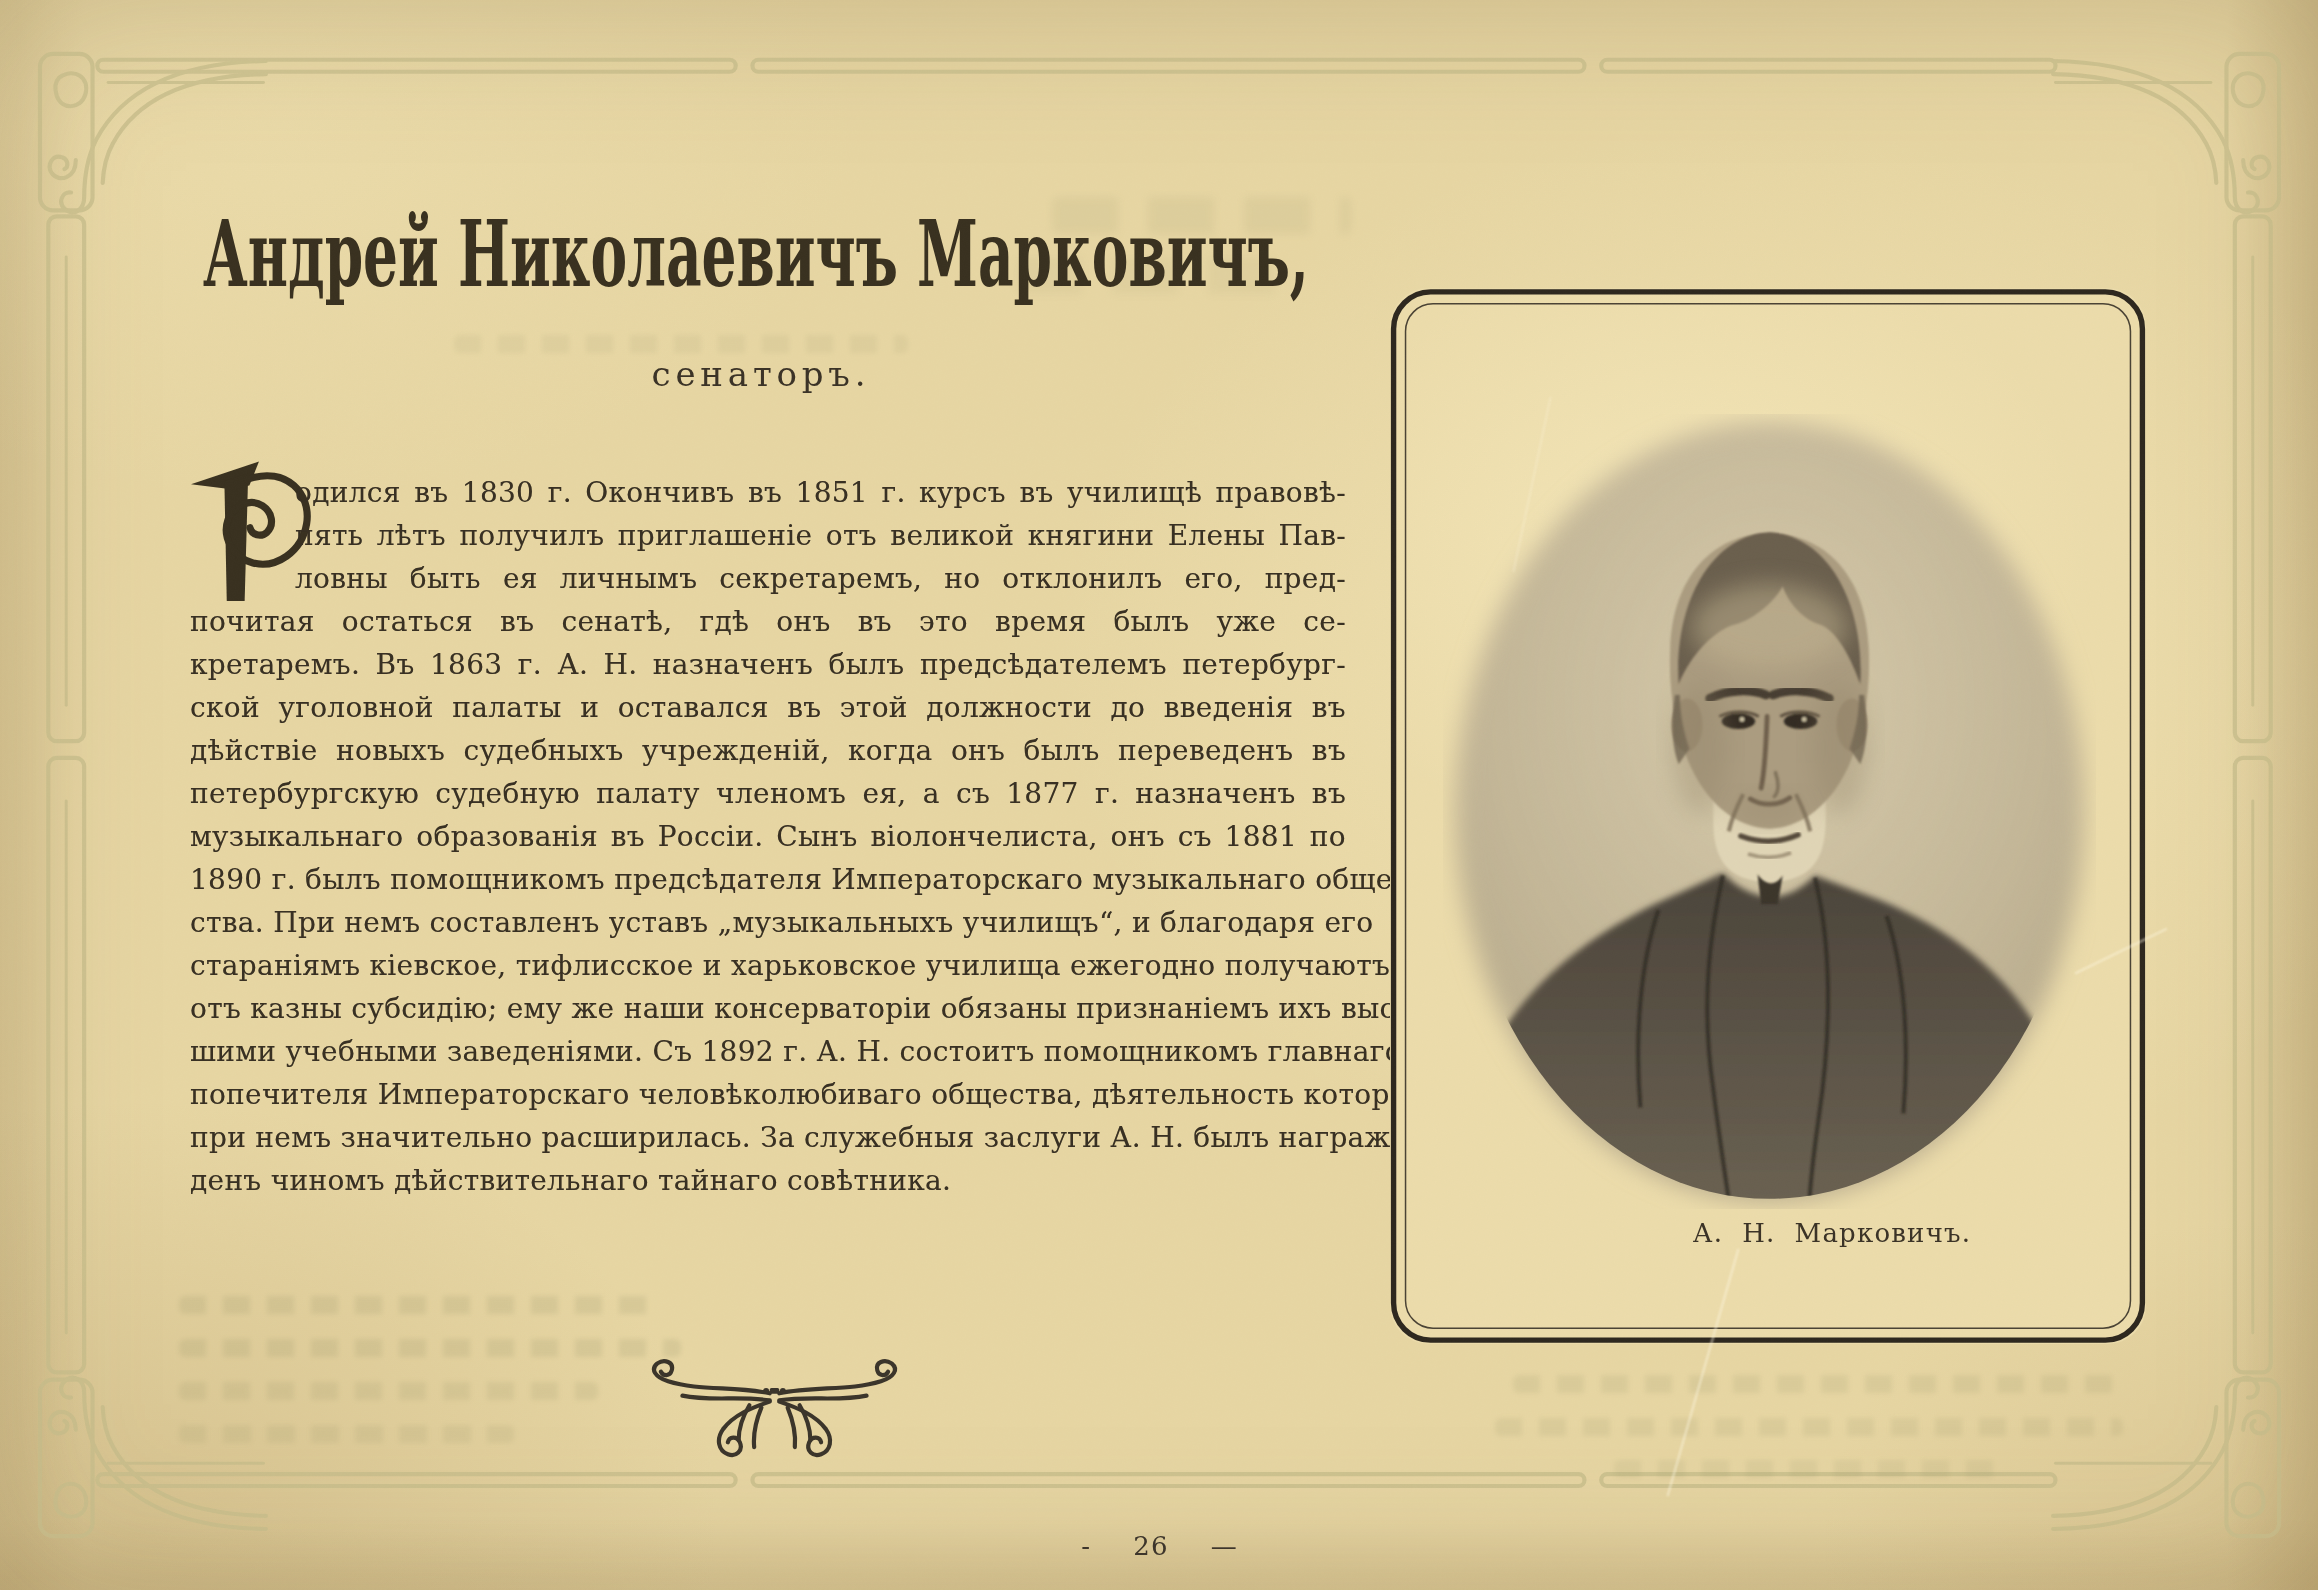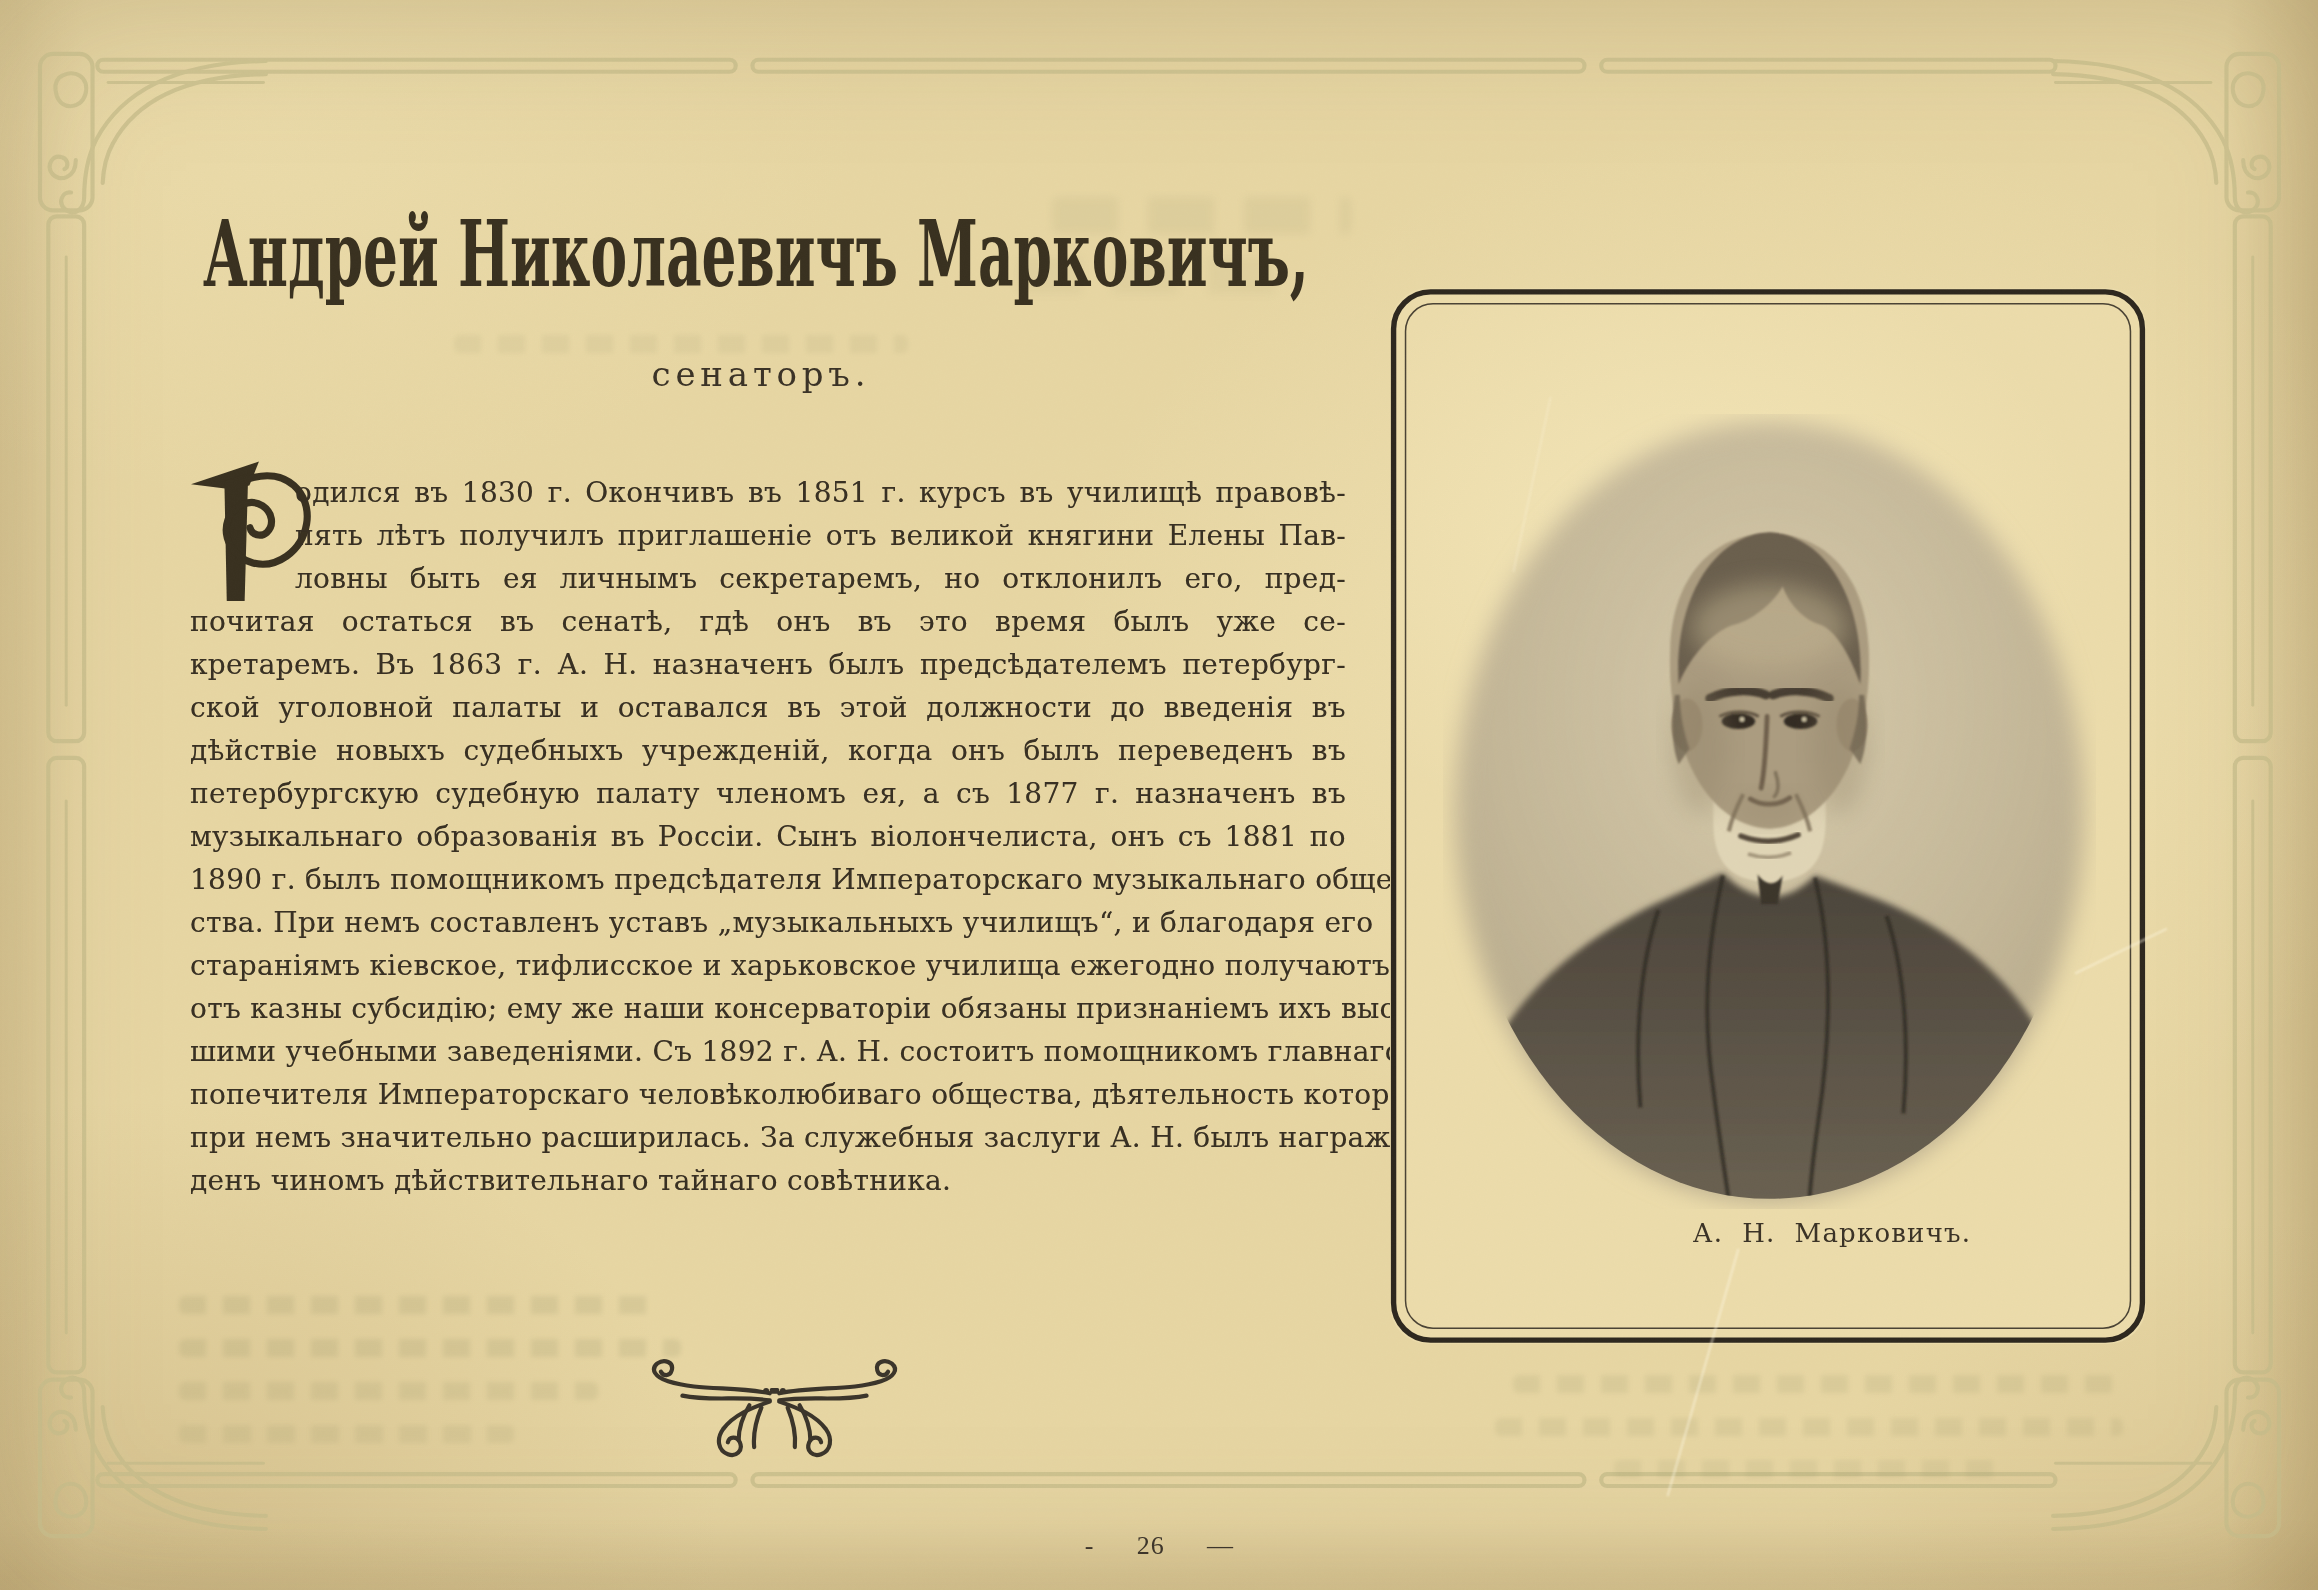--- a/index.html
+++ b/index.html
@@ -62,21 +62,21 @@
   .photo-caption{
     left:0;top:930px;width:884px;
     text-align:center;
     font-size:26px;letter-spacing:1.2px;word-spacing:9.6px;
     color:#3a3226;
   }
 
   
   .page-number{
     left:980px;top:1531px;width:359px;
-    text-align:center;font-size:26px;color:#3c342a;letter-spacing:1.2px;font-family:Liberation Serif, serif;
+    text-align:center;font-size:26px;color:#3c342a;letter-spacing:1.2px;
   }
   .page-number .gap{display:inline-block;width:42px;}
 
   
   .bleed{
     position:absolute;height:18px;border-radius:6px;
     background:repeating-linear-gradient(90deg, rgba(148,146,100,.40) 0 27.5px, rgba(148,146,100,0) 27.5px 44px);
     filter:blur(2.4px);opacity:.45;
   }
   .bleed.big{height:37px;background:repeating-linear-gradient(90deg, rgba(148,146,100,.38) 0 66px, rgba(148,146,100,0) 66px 96px);filter:blur(4.2px);opacity:.3;}

